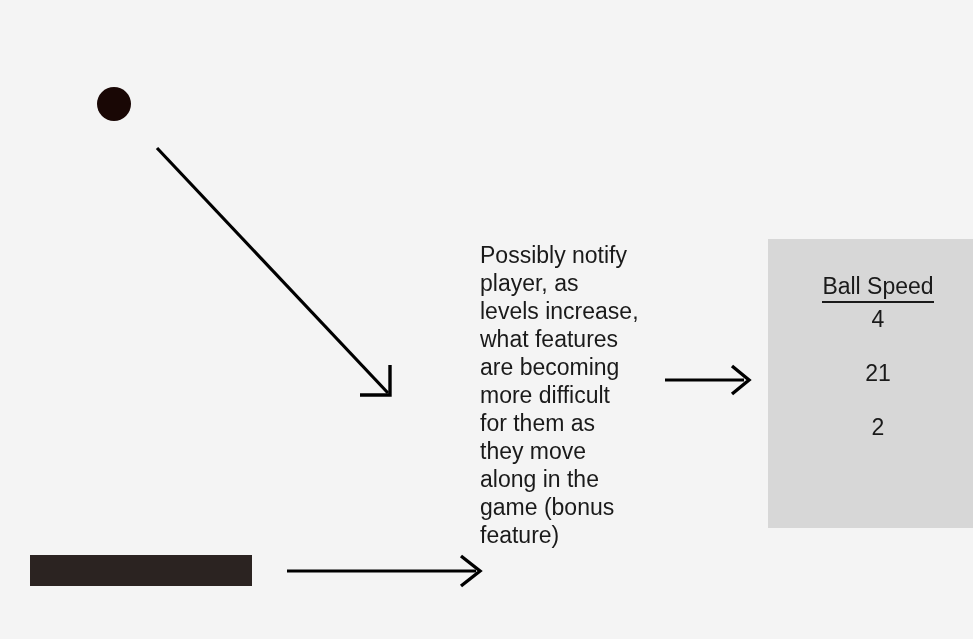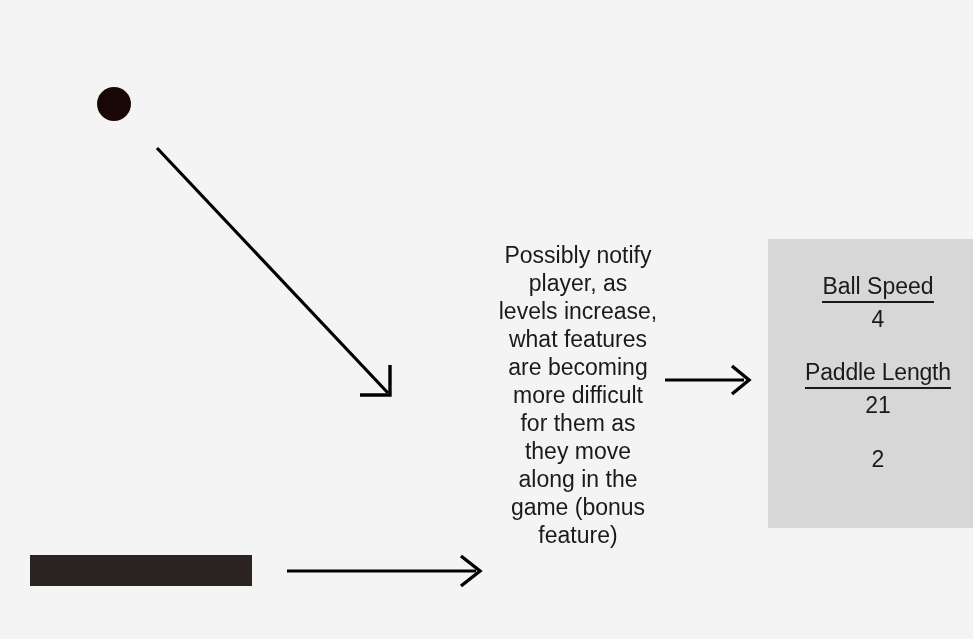--- a/index.html
+++ b/index.html
@@ -45,21 +45,20 @@
     width: 222px;
     height: 31px;
     background: #2b2321;
   }
   
   .note {
     position: absolute;
     left: 480px;
     top: 241px;
     width: 196px;
-    text-align: center;
     font-size: 23px;
     line-height: 28px;
     color: #1a1a1a;
     white-space: pre-line;
   }
   
   .panel {
     position: absolute;
     left: 768px;
     top: 239px;
@@ -134,21 +133,20 @@
 feature)</div>
 
   <div class="panel">
 
     <div class="setting">
       <div class="setting-label">Ball Speed</div>
       <div class="setting-value">4</div>
     </div>
 
     <div class="setting wide">
-      <div class="setting-label">Paddle Length</div>
       <div class="setting-value">21</div>
     </div>
 
     <div class="setting">
       <div class="setting-value">2</div>
     </div>
 
   </div>
 
 </div>

